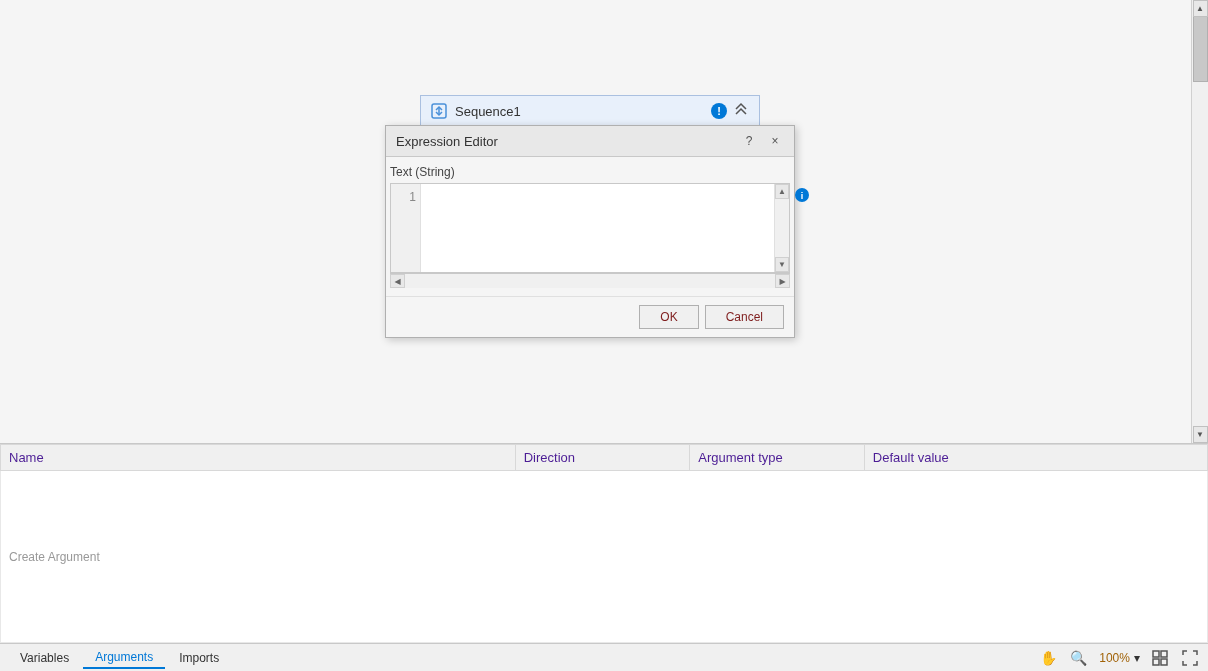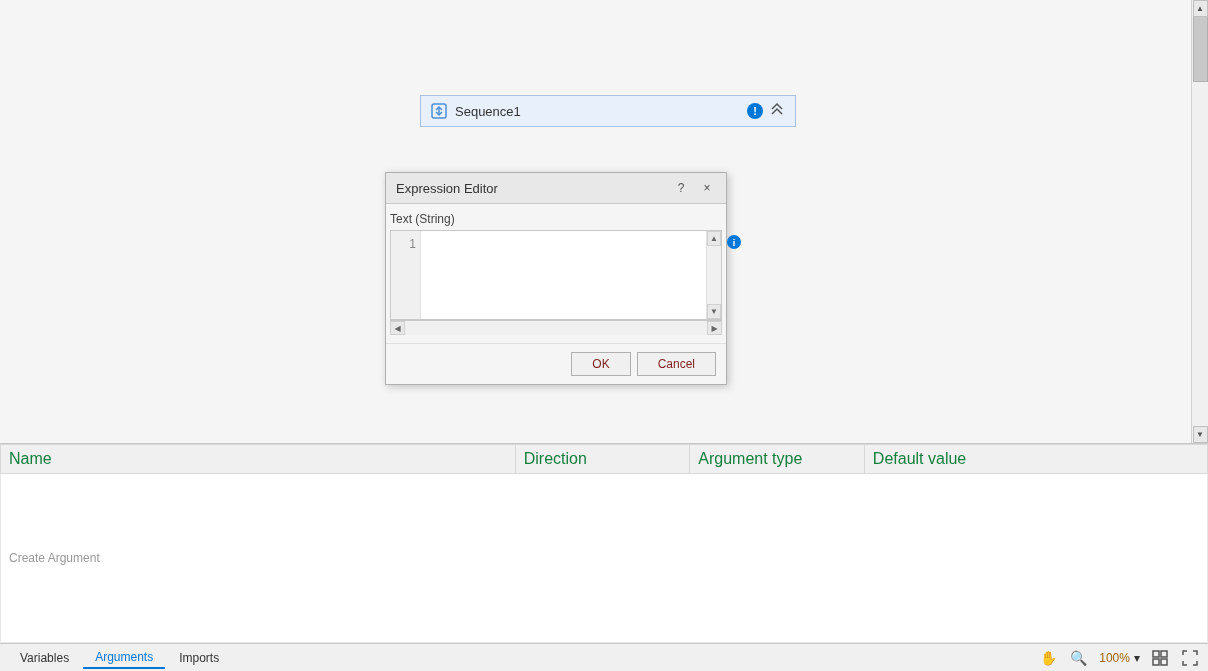--- a/index.html
+++ b/index.html
@@ -59,21 +59,21 @@
       bottom: 0;
     }
 
     
     .sequence-block {
       position: absolute;
       top: 95px;
       left: 420px;
       background: #e8f0fb;
       border: 1px solid #aac0e0;
-      width: 376px;
+      width: 340px;
       display: flex;
       align-items: center;
       padding: 5px 8px;
       gap: 6px;
       cursor: pointer;
     }
     .sequence-icon {
       width: 20px;
       height: 20px;
       display: flex;
@@ -96,26 +96,25 @@
       align-items: center;
       justify-content: center;
       cursor: pointer;
     }
 
     
     .dialog-overlay {
       position: absolute;
       top: 125px;
       left: 385px;
-      width: 342px;
+      width: 410px;
       background: #f5f5f5;
       border: 1px solid #b0b0b0;
       box-shadow: 2px 2px 8px rgba(0,0,0,0.2);
       z-index: 10;
-      margin-top: 47px;
     }
     .dialog-titlebar {
       background: #e8e8e8;
       border-bottom: 1px solid #c8c8c8;
       padding: 6px 10px;
       display: flex;
       align-items: center;
       justify-content: space-between;
     }
     .dialog-title {
@@ -265,22 +264,22 @@
       width: 100%;
       border-collapse: collapse;
       flex: 1;
     }
     .args-table th {
       background: #f0f0f0;
       border: 1px solid #d8d8d8;
       padding: 5px 8px;
       text-align: left;
       font-weight: normal;
-      font-size: 16px;
-      color: #15803d;
+      font-size: 13px;
+      color: #4c1d95;
     }
     .args-table td {
       border: 1px solid #e8e8e8;
       padding: 4px 8px;
       font-size: 12px;
       color: #999;
     }
     .col-name { width: 510px; }
     .col-direction { width: 173px; }
     .col-argtype { width: 173px; }

